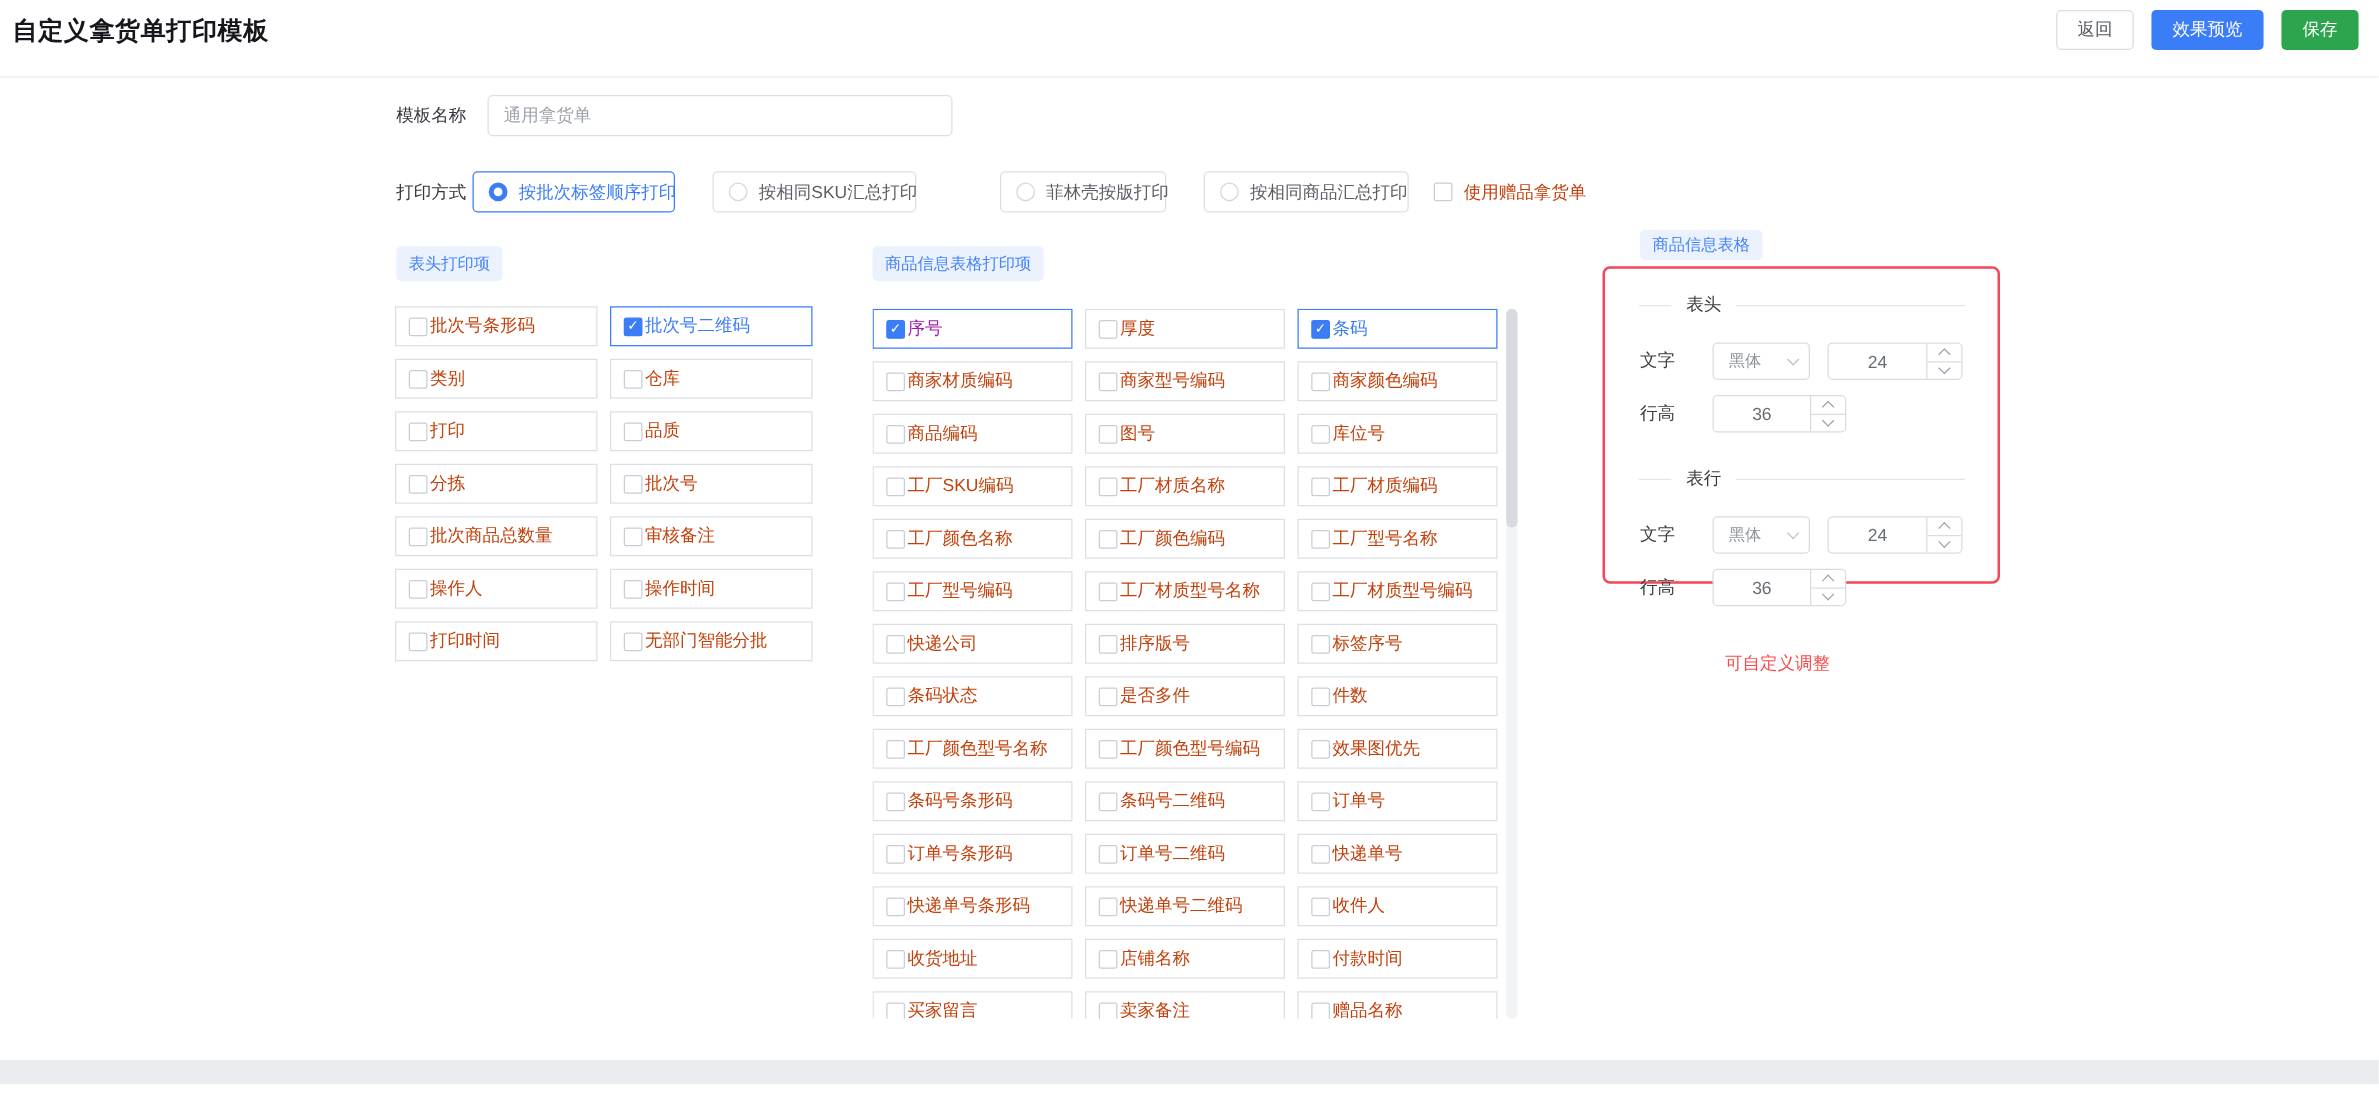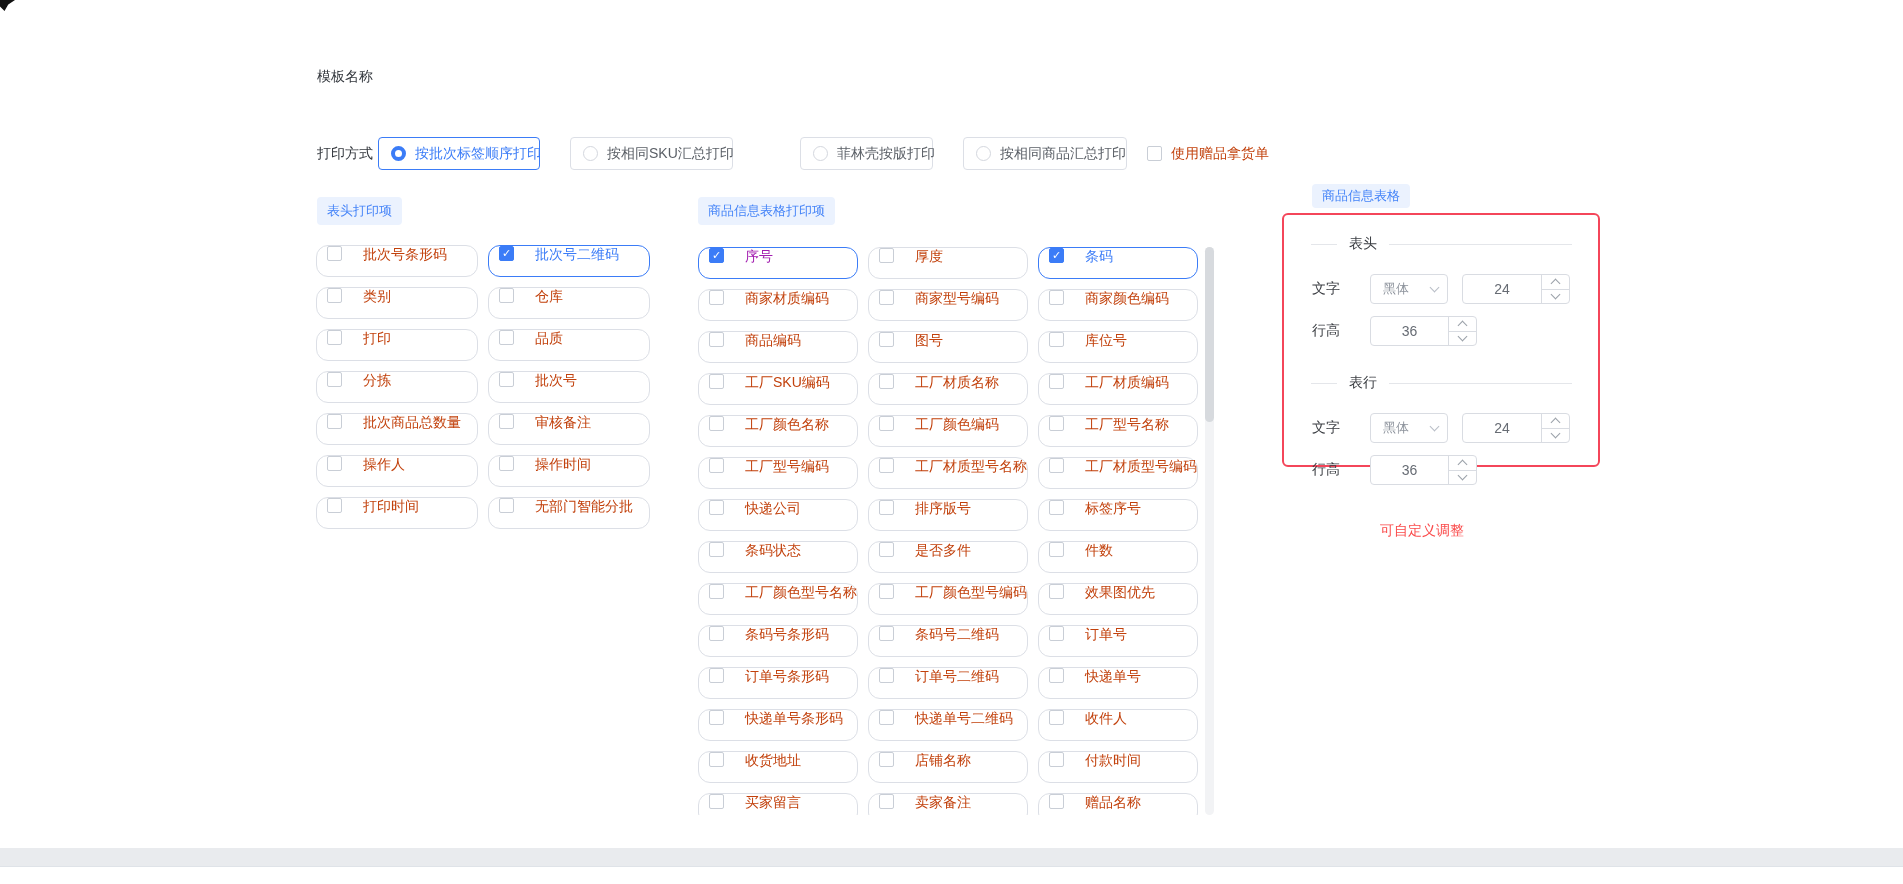--- a/index.html
+++ b/index.html
@@ -36,21 +36,21 @@
   
   .tag { position:absolute; background:#ebf2fe; color:#4584f8; font-size:13px; padding:0 10px; height:28px; line-height:28px; border-radius:4px; white-space:nowrap; }
   .tag.small { height:24px; line-height:24px; }
 
   
   .grid { display:grid; gap:10px; }
   .grid.left { position:absolute; left:316px; top:245px; grid-template-columns:162px 162px; }
   .clip { position:absolute; left:698px; top:247px; width:502px; height:568px; overflow:hidden; }
   .grid.mid { grid-template-columns:160px 160px 160px; }
 
-  .check-item { height:32px; border:1px solid #dcdfe6; border-radius:12px; background:#fff; display:flex; align-items:flex-start; padding:0 10px; gap:21px; cursor:pointer; }
+  .check-item { height:32px; border:1px solid #dcdfe6; border-radius:0; background:#fff; display:flex; align-items:center; padding:0 10px; gap:2px; cursor:pointer; }
   .check-item.checked { border-color:#3b7cf7; }
   .cb { width:15px; height:15px; border:1px solid #c9ced6; border-radius:2px; background:#fff; flex:none; display:flex; align-items:center; justify-content:center; font-size:11px; line-height:1; color:#fff; }
   .checked .cb, .cb.on { background:#3b7cf7; border-color:#3b7cf7; }
   .cb-label { font-size:14px; color:#c2410c; white-space:nowrap; }
   .check-item.checked.blue .cb-label { color:#3b7cf7; }
   .check-item.checked:not(.blue) .cb-label { color:#a21caf; }
 
   
   .scrollbar { position:absolute; left:1205px; top:247px; width:9px; height:568px; background:#f2f3f5; border-radius:5px; }
   .scroll-thumb { position:absolute; left:0; top:0; width:9px; height:175px; background:#d7dade; border-radius:5px; }
@@ -86,22 +86,33 @@
   .bottom-band { position:absolute; left:0; top:848px; width:100%; height:18px; background:#e9ebee; }
   .page-footer { position:absolute; left:0; top:866px; width:100%; height:18px; background:#fff; border-top:1px solid #dfe3e8; }
 </style>
 </head>
 <body>
 
 <div class="stage">
 
   <span class="corner-mark"></span>
 
-
-  <div class="form-label" style="left:317px;top:68px;">模板名称</div>
+  <div class="app-header">
+    <div class="header-row">
+      <div class="page-title">自定义拿货单打印模板</div>
+      <div class="btn-group">
+        <div class="btn ghost">返回</div>
+        <div class="btn blue">效果预览</div>
+        <div class="btn green">保存</div>
+      </div>
+    </div>
+  </div>
+
+  <div class="form-label" style="left:317px;top:84px;">模板名称</div>
+  <input class="name-input" value="通用拿货单" style="">
 
   <div class="form-label" style="left:317px;top:145px;">打印方式</div>
   <div id="mode-options">
       <div class="mode-option selected" style="left: 378px; width: 162px;">
         <span class="radio"></span>
         <span class="mode-label">按批次标签顺序打印</span>
       </div>
       <div class="mode-option" style="left: 570px; width: 163px;">
         <span class="radio"></span>
         <span class="mode-label">按相同SKU汇总打印</span>

